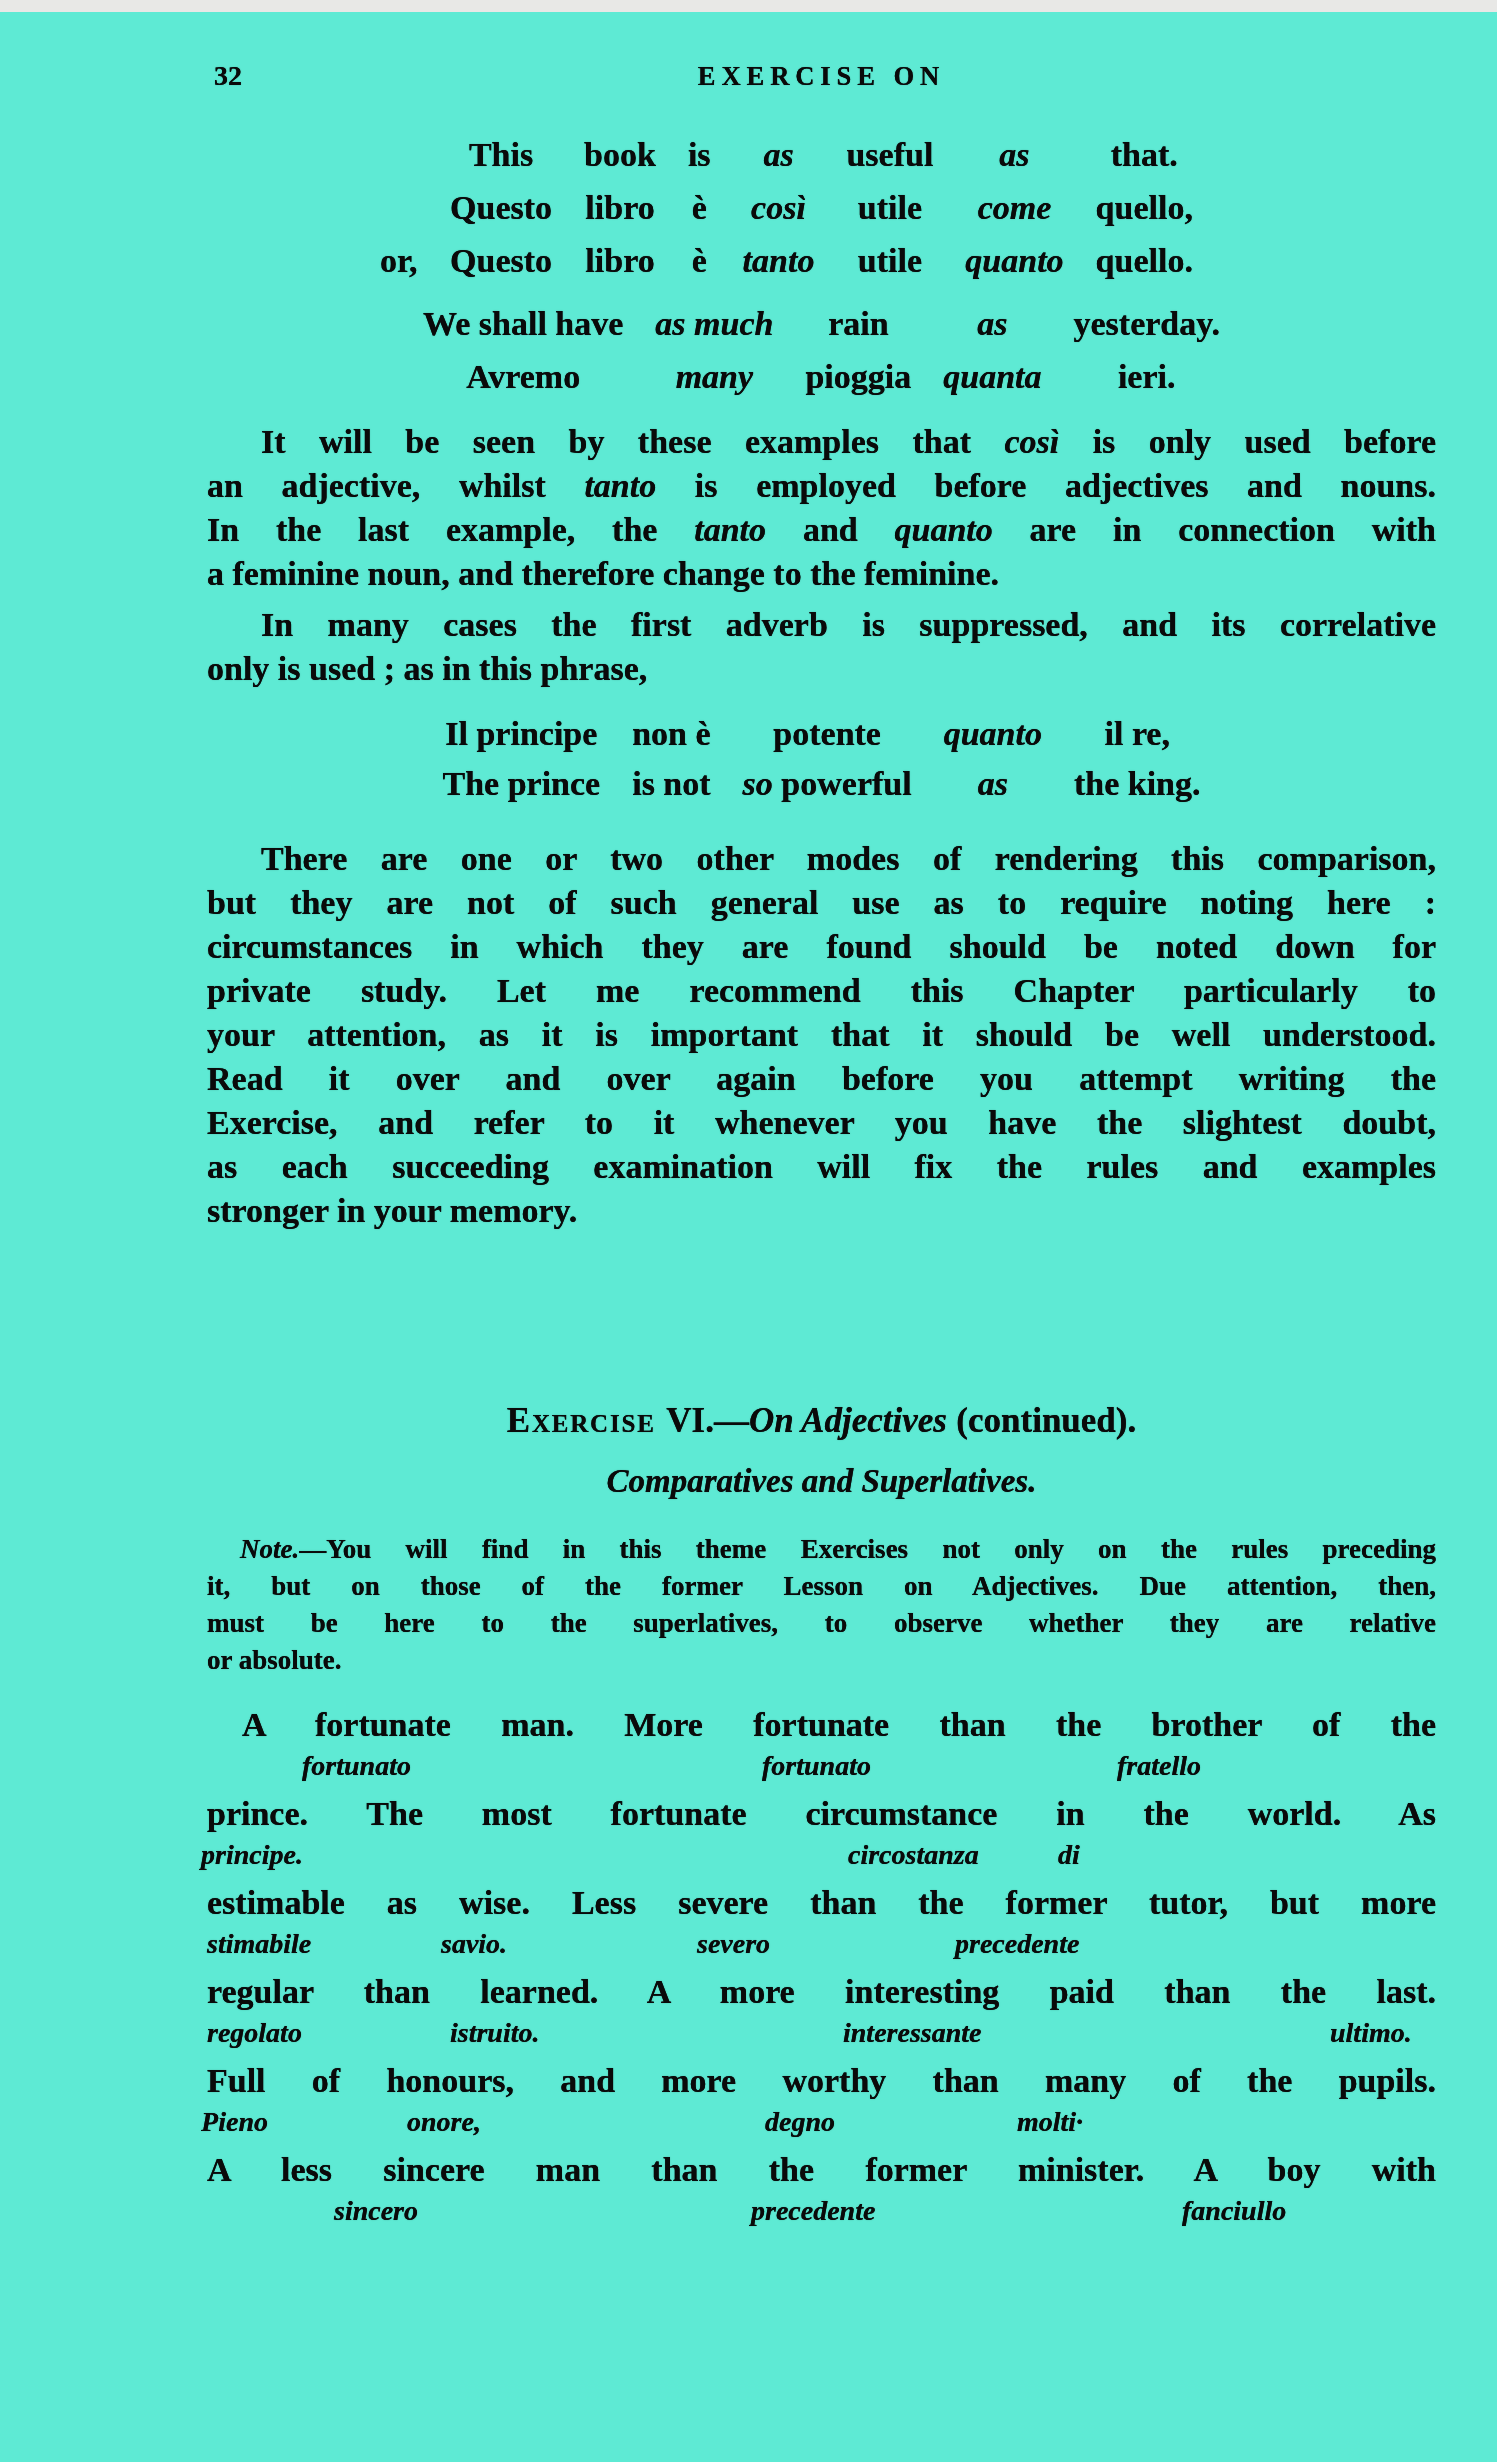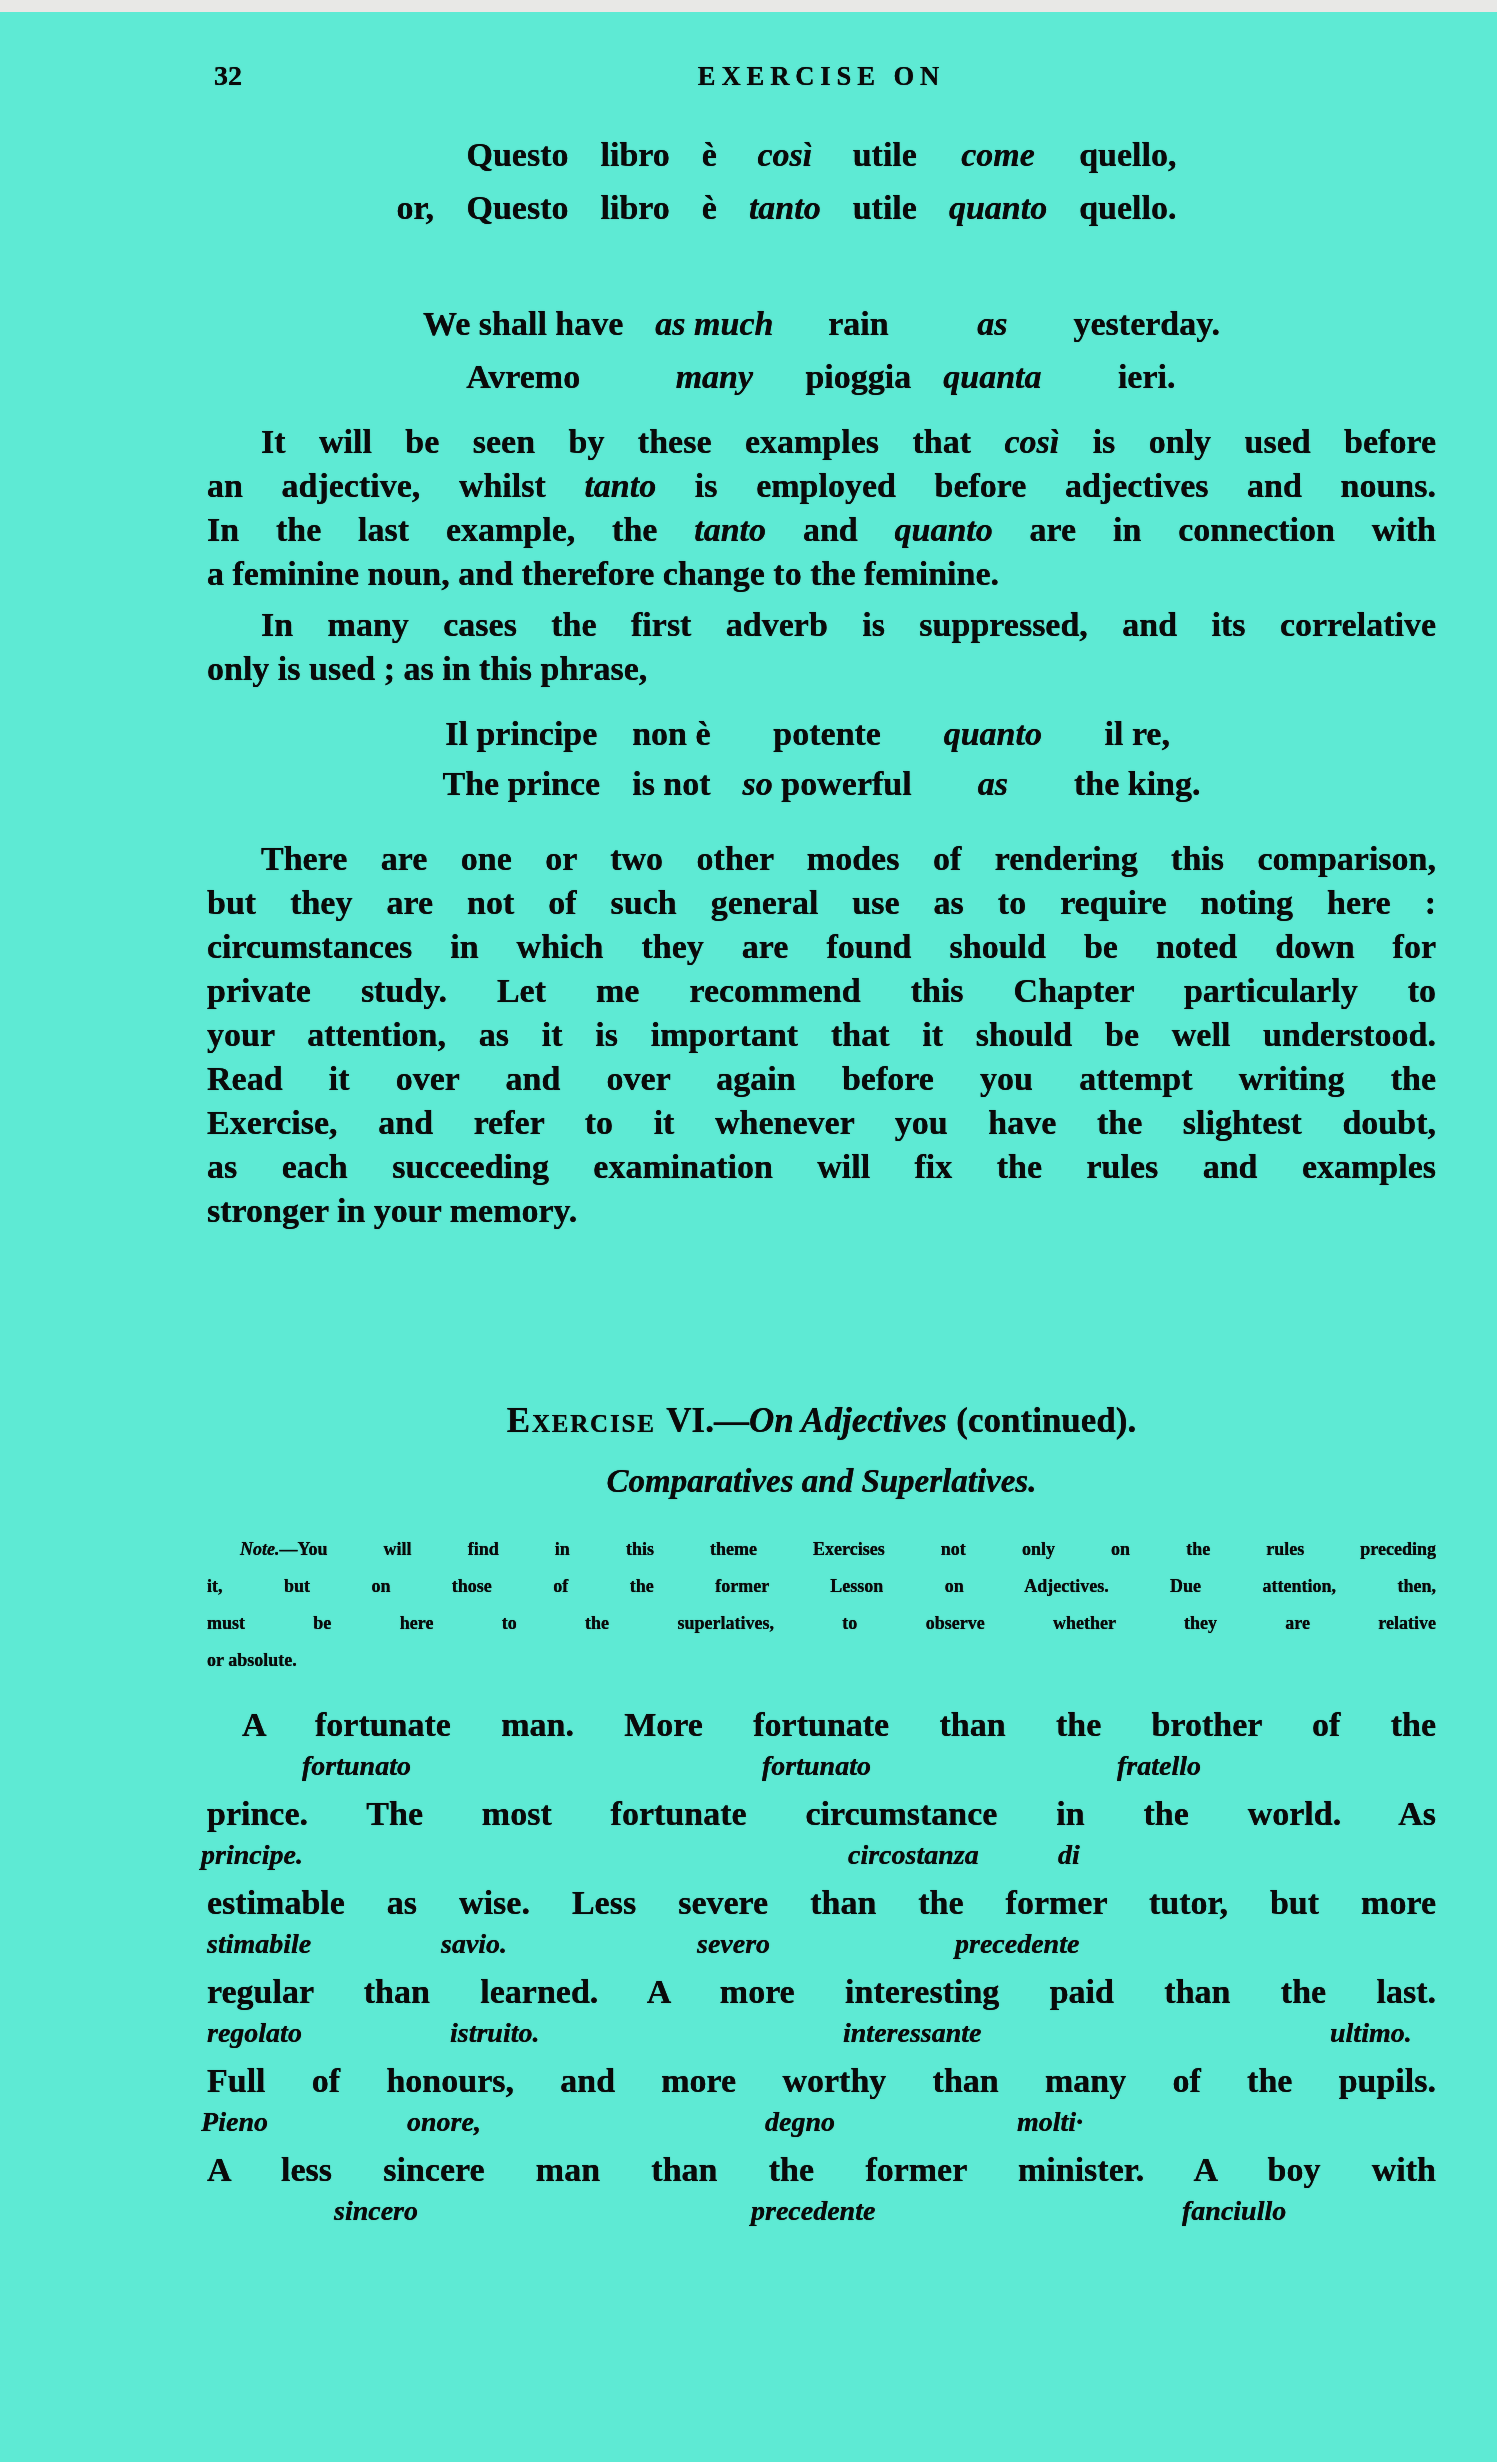--- a/index.html
+++ b/index.html
@@ -37,21 +37,21 @@
   #p2{top:591px;}
   #p3{top:825px;}
   
   .heading{position:absolute;top:1389px;left:0;width:100%;text-align:center;font-size:35px;white-space:nowrap;}
   .sc{font-variant:small-caps;letter-spacing:1.8px;}
   .hsp{margin-right:10.6px;}
   .hit{font-style:italic;}
   .htail{margin-left:9.5px;}
   .subtitle{position:absolute;top:1451px;left:0;width:100%;text-align:center;font-size:33px;font-style:italic;}
   
-  #note{top:1519px;font-size:18px;line-height:37px;}
+  #note{top:1519px;font-size:27px;line-height:37px;}
   #note .jl{height:37px;}
   #note .jl.first{text-indent:33px;}
   .note-label{font-style:italic;}
   
   .exwrap{position:absolute;top:1692px;left:0;width:100%;}
   .pair{position:relative;height:89px;}
   .en{font-size:34px;line-height:41px;height:41px;overflow:hidden;text-align:justify;text-align-last:justify;}
   .pair.indent .en{text-indent:35px;}
   .gl{position:absolute;top:46px;font-style:italic;font-size:28px;white-space:nowrap;}
 </style>
@@ -61,20 +61,29 @@
 <div class="page">
   <div class="tb">
 
     <div class="header">
       <span class="pageno">32</span>
       <span class="rhead">EXERCISE ON</span>
     </div>
 
     <table class="extable" id="ex1">
       <tbody>
+          <tr>
+        <td>This</td>
+        <td>book</td>
+        <td>is</td>
+        <td><i>as</i></td>
+        <td>useful</td>
+        <td><i>as</i></td>
+        <td>that.</td>
+      </tr>
       <tr>
         <td>Questo</td>
         <td>libro</td>
         <td>è</td>
         <td><i>così</i></td>
         <td>utile</td>
         <td><i>come</i></td>
         <td>quello,</td>
       </tr>
       <tr>

